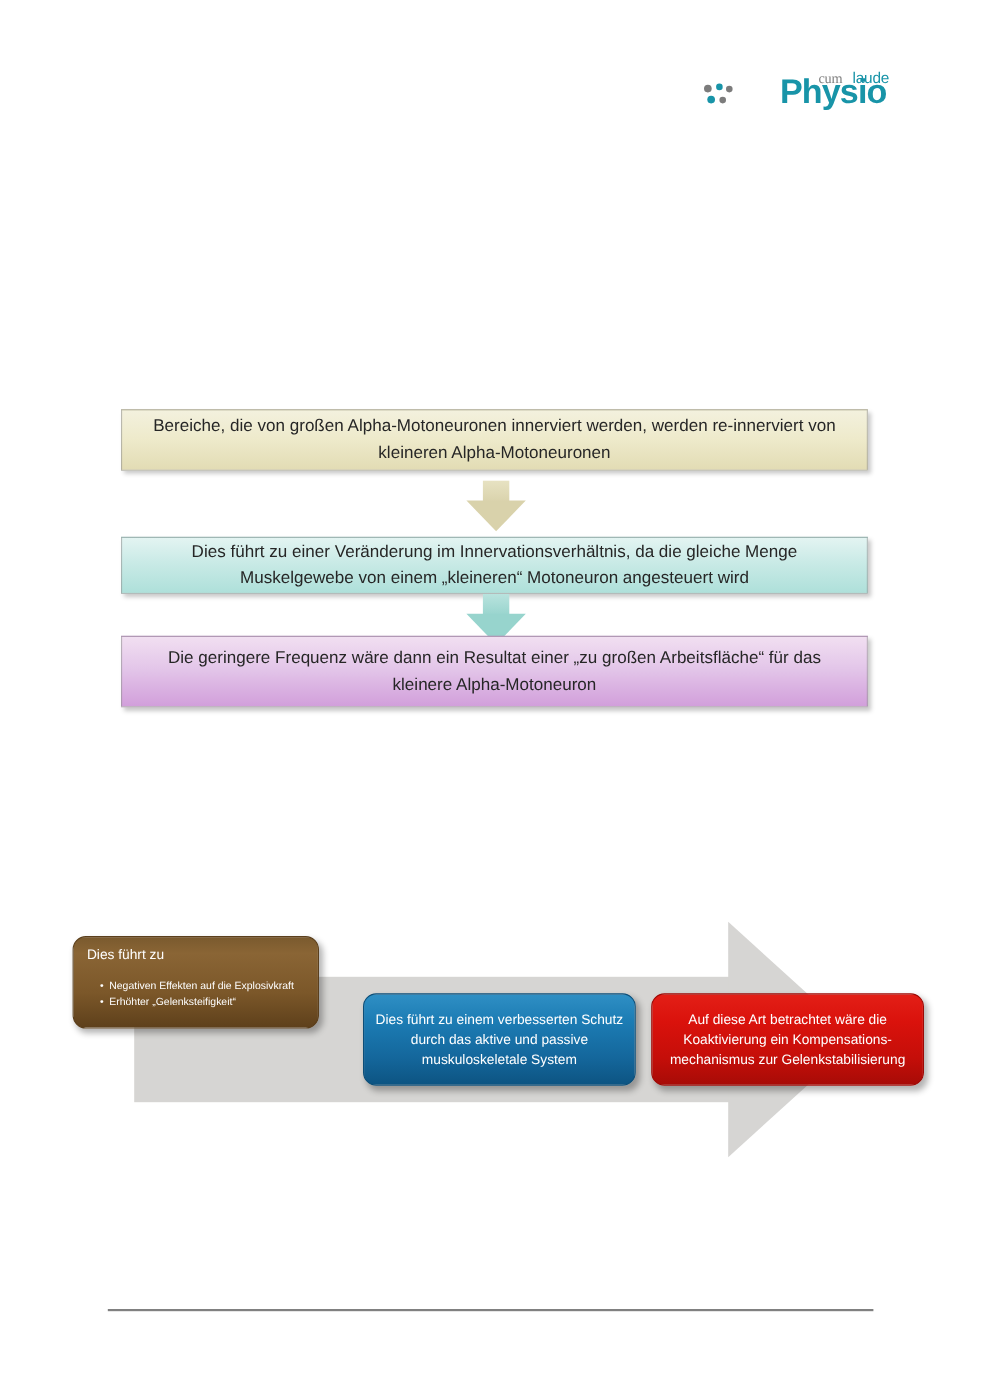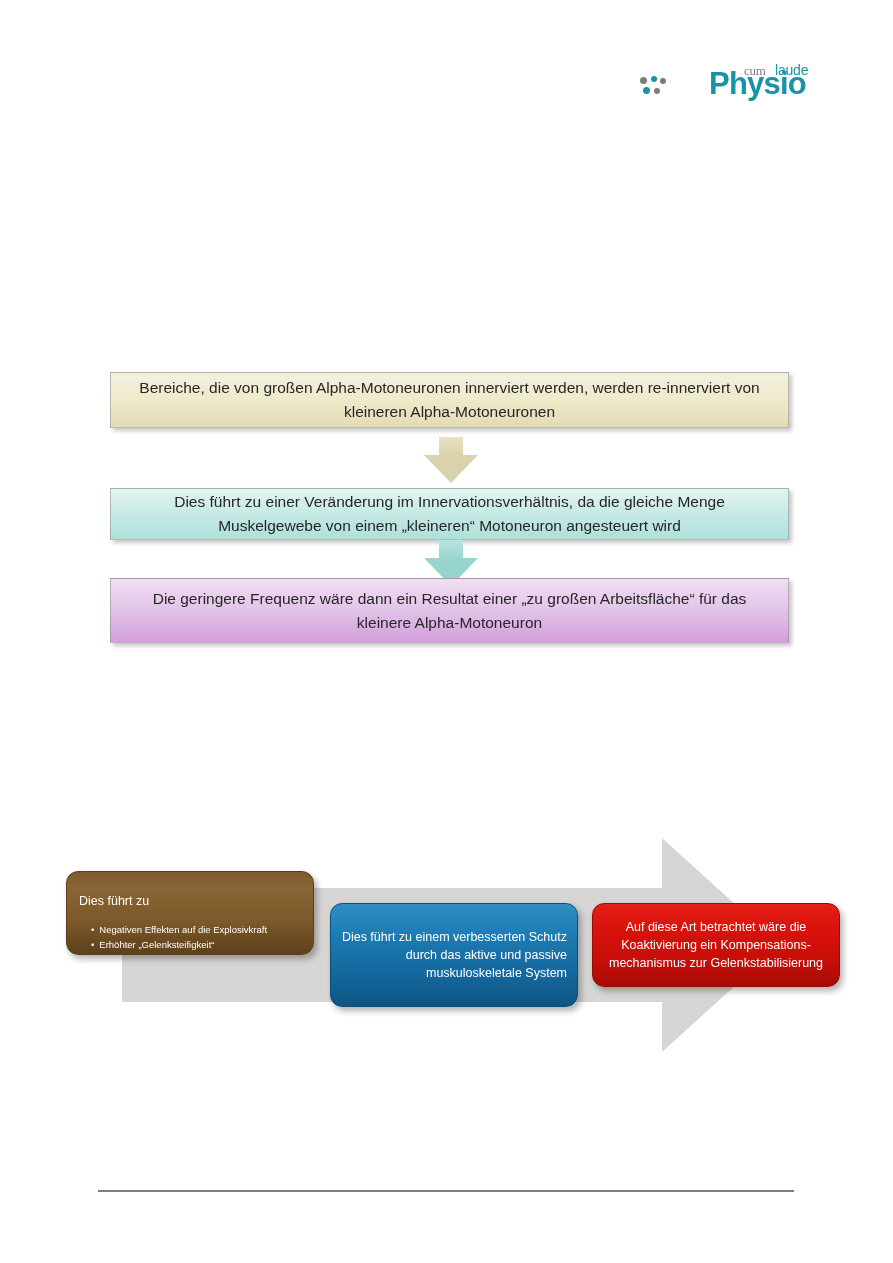--- a/index.html
+++ b/index.html
@@ -183,24 +183,24 @@
   
   .card {
     position: absolute;
     box-sizing: border-box;
     border-radius: 12px;
     color: #ffffff;
     box-shadow: 3px 4px 6px rgba(0,0,0,0.30);
   }
   #card-brown {
     left: 66px;
-    top: 871px;
-    width: 248px;
+    top: 851px;
+    width: 224px;
     height: 84px;
-    padding: 21px 12px 0 12px;
+    padding: 8px 12px 0 12px;
     background: linear-gradient(180deg, #7a5a2e 0%, #8a6535 18%, #7b5729 62%, #5e401b 100%);
     border: 1px solid #5b3f1c;
   }
   #card-brown .card-title {
     font-size: 12.5px;
     line-height: 17px;
     margin-bottom: 5px;
   }
   #card-brown ul {
     margin: 12px;
@@ -214,27 +214,27 @@
   }
   #card-brown li:before {
     content: "\2022";
     margin-right: 5px;
   }
 
   #card-blue {
     left: 330px;
     top: 903px;
     width: 248px;
-    height: 104px;
+    height: 84px;
     background: linear-gradient(180deg, #2f8fc4 0%, #1c7cb4 30%, #14679c 70%, #0d5482 100%);
     border: 1px solid #0c4e78;
     display: flex;
     align-items: center;
     justify-content: center;
-    text-align: right;
+    text-align: center;
     font-size: 12.5px;
     line-height: 18px;
     padding: 0 10px;
   }
 
   #card-red {
     left: 592px;
     top: 903px;
     width: 248px;
     height: 84px;

